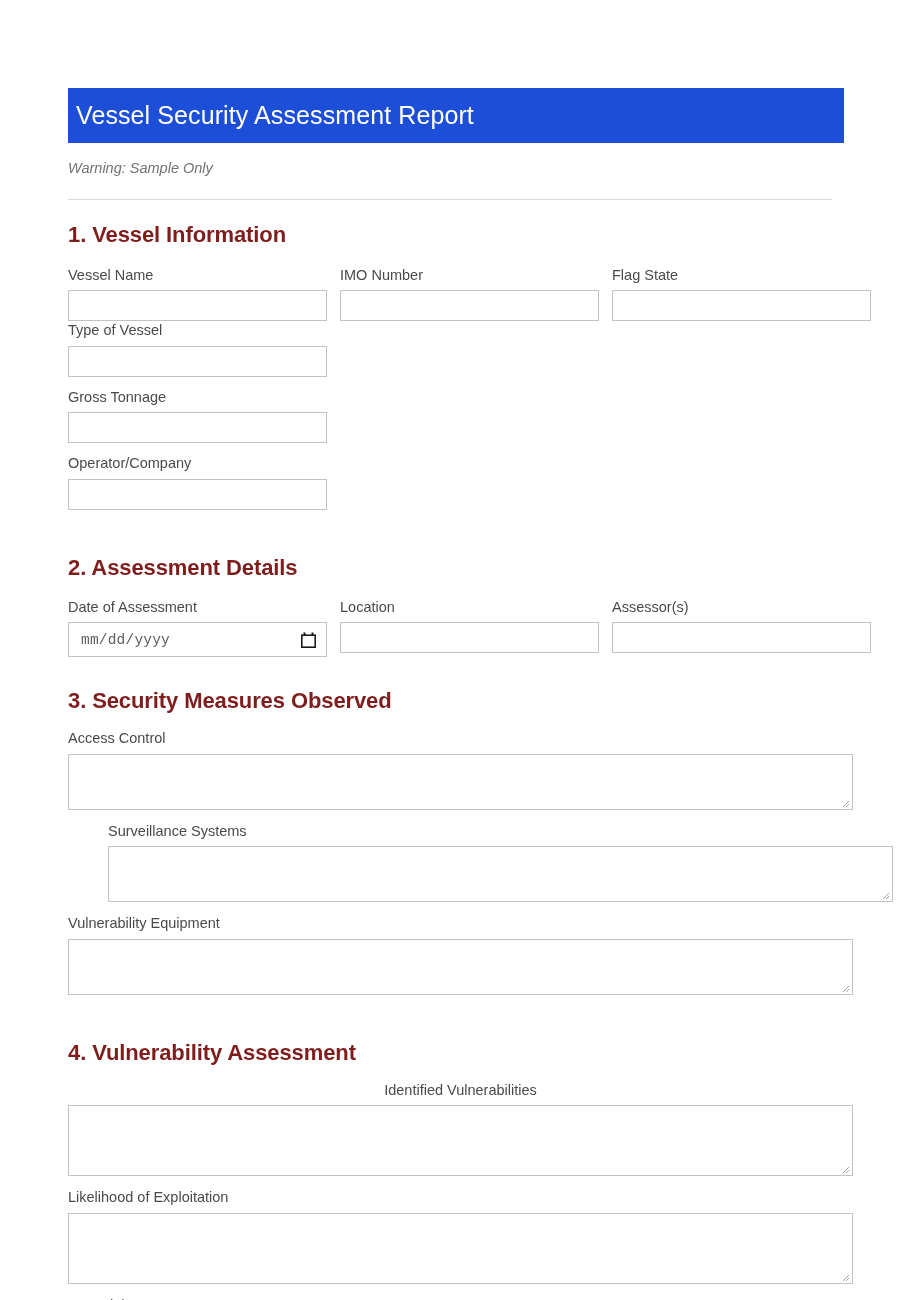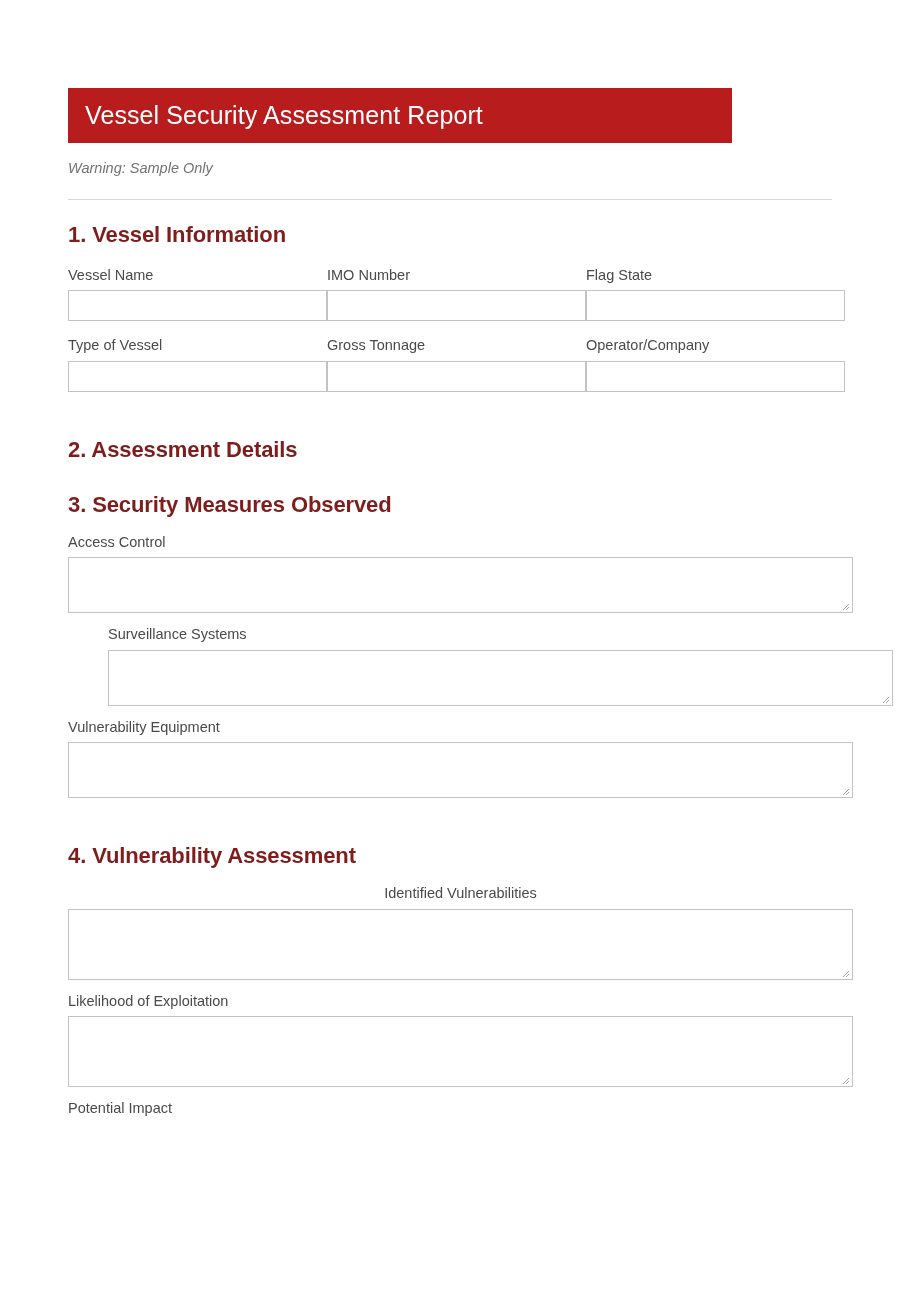--- a/index.html
+++ b/index.html
@@ -22,26 +22,26 @@
 
   .content {
     position: absolute;
     left: 68px;
     top: 88px;
     width: 785px;
   }
 
   
   .report-header {
-    width: 664px;
+    width: 776px;
     height: 55px;
-    background: #b91c1c;
+    background: #1d4ed8;
     display: flex;
     align-items: center;
-    padding-left: 17px;
+    padding-left: 8px;
   }
   .report-header .title {
     color: #ffffff;
     font-size: 25px;
     font-weight: 400;
     letter-spacing: 0.1px;
     line-height: 1;
   }
 
   .warning {
@@ -72,21 +72,21 @@
   .field-label {
     color: #4a4a4a;
     font-size: 14.5px;
     line-height: 1;
     margin-bottom: 8px;
     white-space: nowrap;
   }
 
   .row {
     display: flex;
-    gap: 0;
+    gap: 13px;
     width: 785px;
   }
   .cell { width: 259px; }
 
   .text-input {
     display: block;
     width: 259px;
     height: 31px;
     border: 1px solid #c3c3c3;
     background: #ffffff;
@@ -155,39 +155,62 @@
         <div class="cell">
           <div class="field-label">IMO Number</div>
           <input class="text-input" type="text" value="" style="">
         </div>
         <div class="cell">
           <div class="field-label">Flag State</div>
           <input class="text-input" type="text" value="" style="">
         </div>
       </div>
 
-      <div class="row" style="margin-top:17px;">
+      <div class="row" style="margin-top:2px;flex-direction:column;">
         <div class="cell">
           <div class="field-label">Type of Vessel</div>
           <input class="text-input" type="text" value="" style="">
         </div>
         <div class="cell">
           <div class="field-label">Gross Tonnage</div>
           <input class="text-input" type="text" value="" style="">
         </div>
         <div class="cell">
           <div class="field-label">Operator/Company</div>
           <input class="text-input" type="text" value="" style="">
         </div>
       </div>
     </div>
 
     <div class="section" style="margin-top:47px;">
       <div class="section-heading">2. Assessment Details</div>
 
+      <div class="row" style="margin-top:21px;">
+        <div class="cell">
+          <div class="field-label">Date of Assessment</div>
+          <div class="date-input">
+            <span class="date-placeholder">mm/dd/yyyy</span>
+            <span class="cal-icon">
+              <svg width="15" height="16" viewBox="0 0 15 16">
+                <rect x="2.5" y="0.5" width="2" height="3" fill="#1a1a1a"></rect>
+                <rect x="10.5" y="0.5" width="2" height="3" fill="#1a1a1a"></rect>
+                <rect x="0.8" y="3.2" width="13.4" height="12" fill="none" stroke="#1a1a1a" stroke-width="1.6"></rect>
+              </svg>
+            </span>
+          </div>
+        </div>
+        <div class="cell">
+          <div class="field-label">Location</div>
+          <input class="text-input" type="text" value="" style="">
+        </div>
+        <div class="cell">
+          <div class="field-label">Assessor(s)</div>
+          <input class="text-input" type="text" value="" style="">
+        </div>
+      </div>
     </div>
 
     <div class="section" style="margin-top:33px;">
       <div class="section-heading">3. Security Measures Observed</div>
 
       <div style="margin-top:19px;">
         <div class="field-label">Access Control</div>
         <div class="textarea-box ta-s3">
           <svg class="resize-grip" viewBox="0 0 10 10">
             <path d="M9 3 L3 9 M9 6 L6 9" stroke="#9a9a9a" stroke-width="0.9" fill="none"></path>

